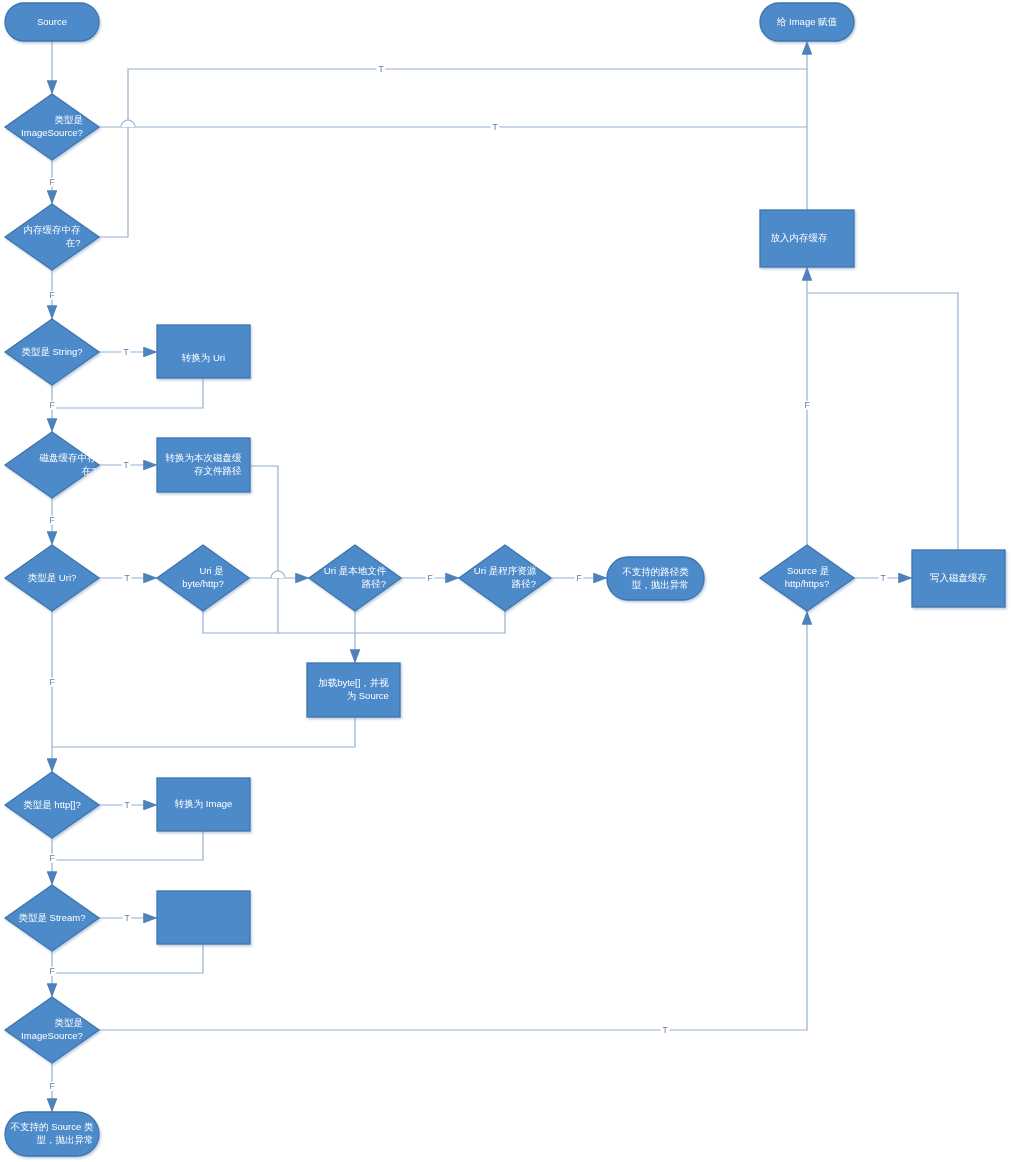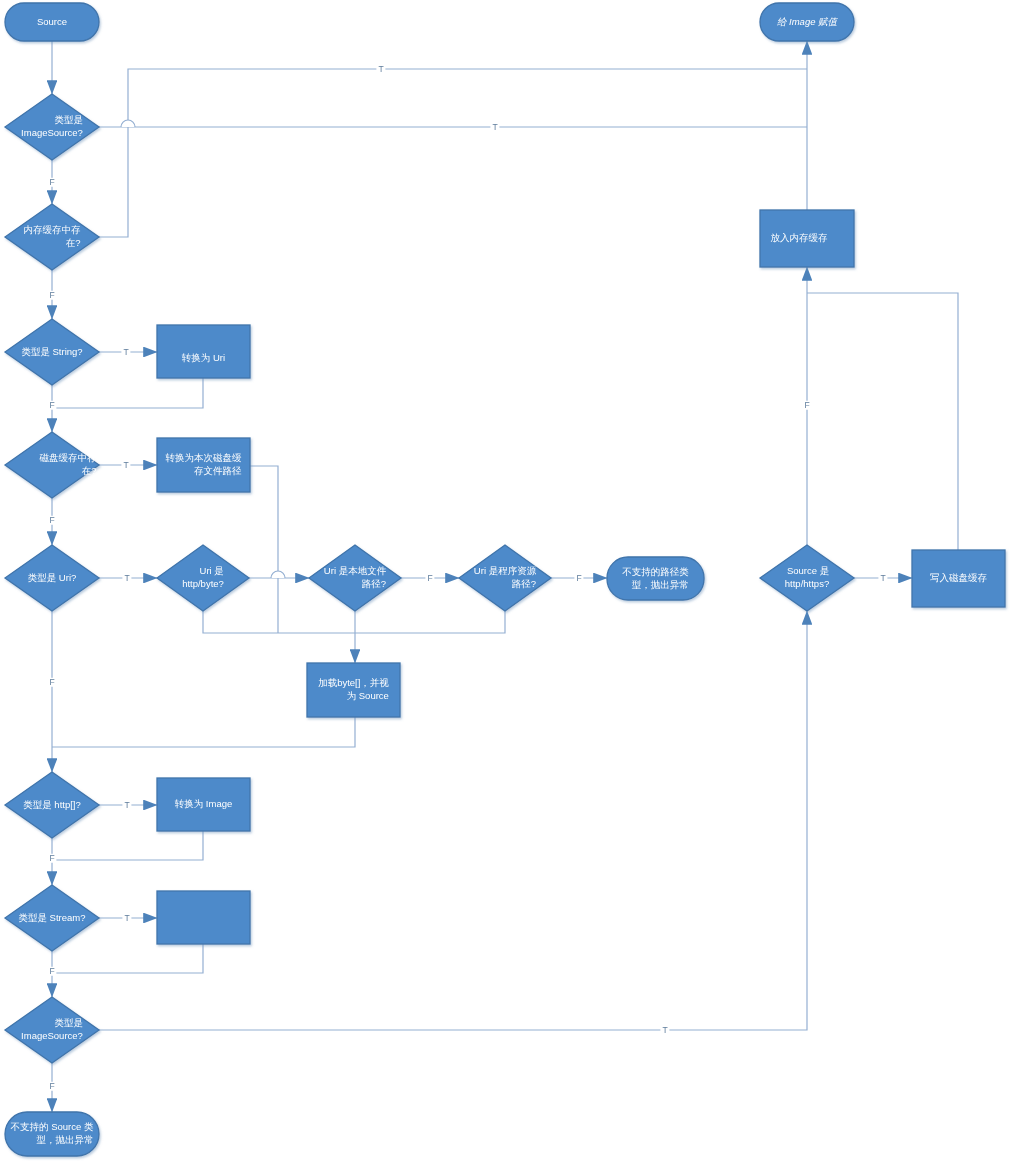--- a/index.html
+++ b/index.html
@@ -98,31 +98,31 @@
       <rect class="shape" x="157" y="778" width="93" height="53"></rect>
       <rect class="shape" x="157" y="891" width="93" height="53"></rect>
       <rect class="shape" x="760" y="210" width="94" height="57"></rect>
       <rect class="shape" x="912" y="550" width="93" height="57"></rect>
       <rect class="shape" x="607" y="557" width="97" height="43" rx="21"></rect>
       <rect class="shape" x="5" y="1112" width="94" height="44" rx="22"></rect>
     </g>
   </svg>
 
   <div class="nl" style="left:5px;top:3px;width:94px;height:38px;">Source</div>
-  <div class="nl" style="left:760px;top:3px;width:94px;height:38px;font-style:italic;">给 Image 赋值</div>
+  <div class="nl" style="left:760px;top:3px;width:94px;height:38px;">给 Image 赋值</div>
   <div class="nl" style="left:8px;top:97px;width:88px;height:60px;">类型是
 ImageSource?</div>
   <div class="nl" style="left:8px;top:207px;width:88px;height:60px;">内存缓存中存
 在?</div>
   <div class="nl" style="left:8px;top:322px;width:88px;height:60px;">类型是 String?</div>
   <div class="nl" style="left:24px;top:435px;width:88px;height:60px;">磁盘缓存中存
 在?</div>
   <div class="nl" style="left:8px;top:548px;width:88px;height:60px;">类型是 Uri?</div>
   <div class="nl" style="left:159px;top:548px;width:88px;height:60px;">Uri 是
-http/byte?</div>
+byte/http?</div>
   <div class="nl" style="left:311px;top:548px;width:88px;height:60px;">Uri 是本地文件
 路径?</div>
   <div class="nl" style="left:461px;top:548px;width:88px;height:60px;">Uri 是程序资源
 路径?</div>
   <div class="nl" style="left:8px;top:775px;width:88px;height:60px;">类型是 http[]?</div>
   <div class="nl" style="left:8px;top:888px;width:88px;height:60px;">类型是 Stream?</div>
   <div class="nl" style="left:8px;top:1000px;width:88px;height:60px;">类型是
 ImageSource?</div>
   <div class="nl" style="left:763px;top:548px;width:88px;height:60px;">Source 是
 http/https?</div>

